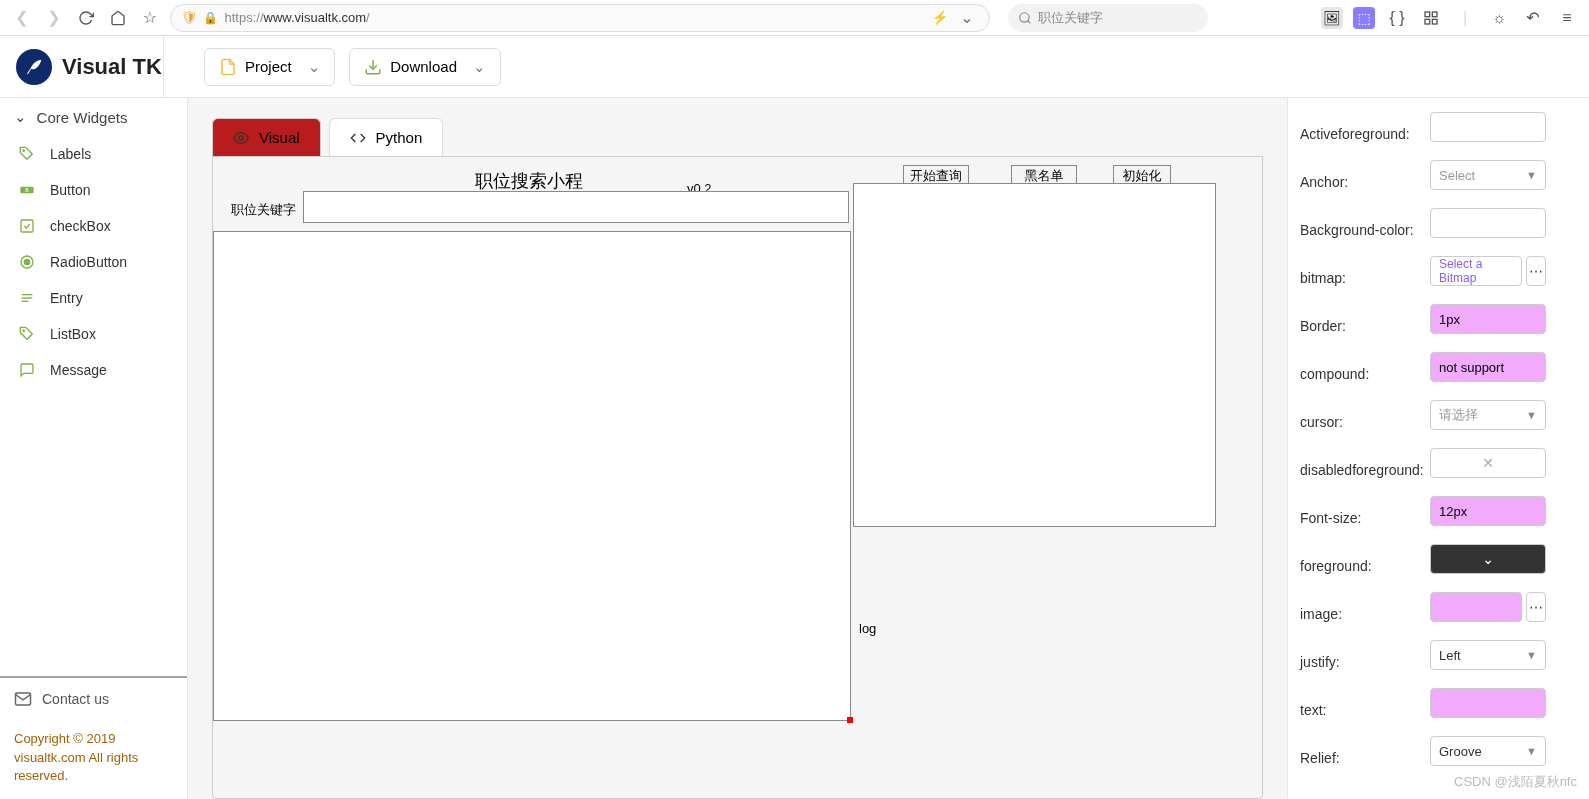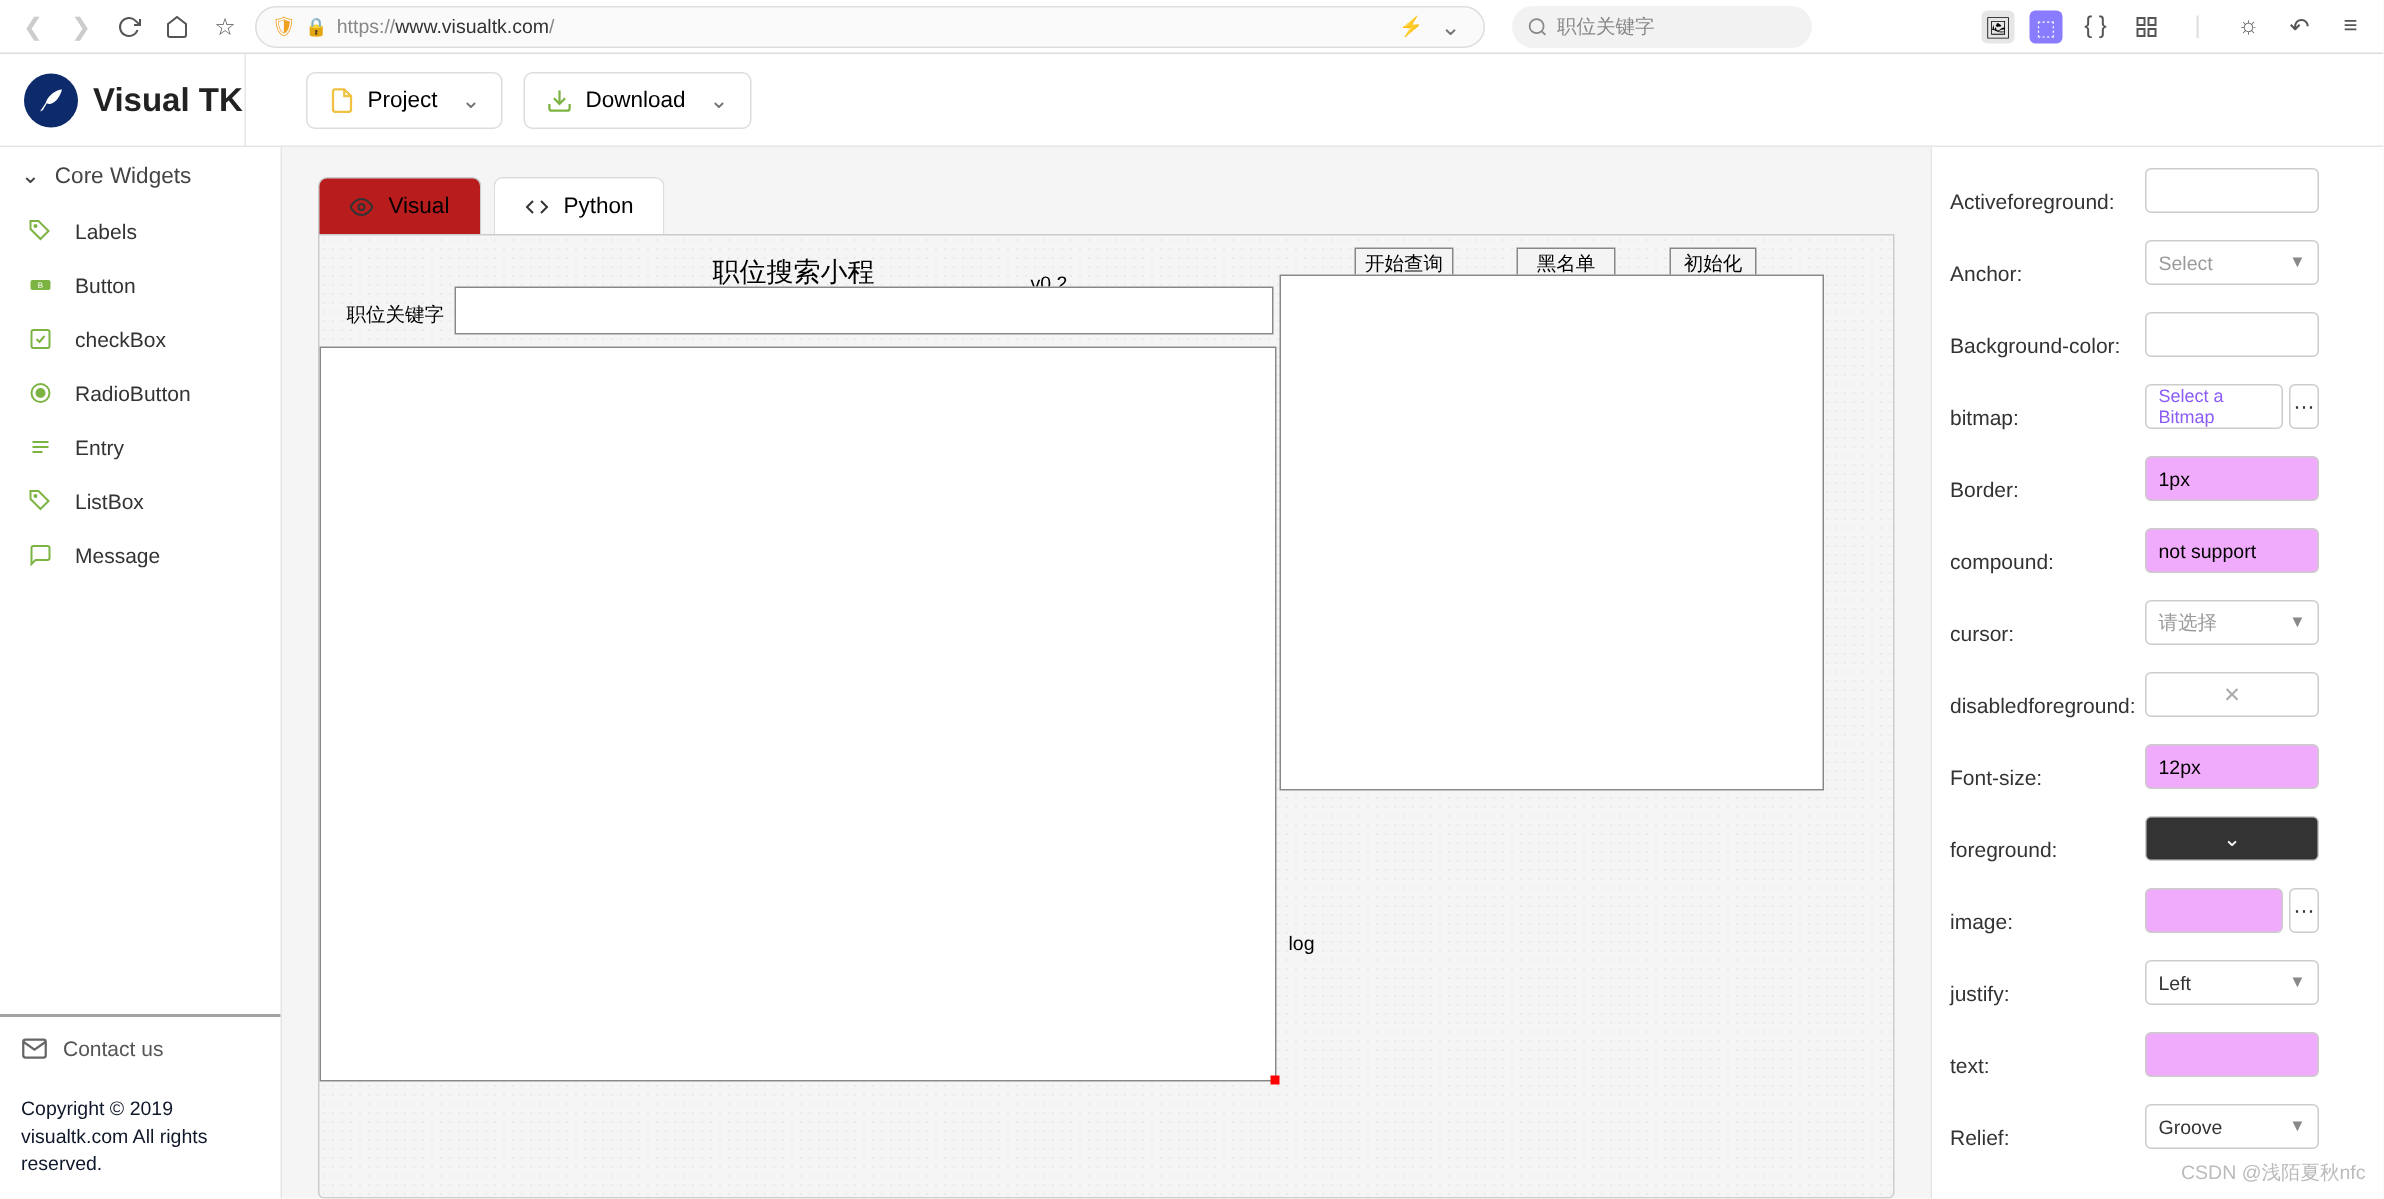--- a/index.html
+++ b/index.html
@@ -30,21 +30,21 @@
 .tool-btn .chev { margin-left: 8px; color: #777; }
 
 .main { display: flex; height: calc(100% - 98px); }
 .sidebar { width: 188px; border-right: 1px solid #e5e5e5; display: flex; flex-direction: column; background: #fff; }
 .side-header { padding: 10px 14px; display: flex; align-items: center; gap: 10px; font-size: 15px; color: #444; cursor: pointer; }
 .side-list { flex: 1; }
 .side-item { padding: 9px 14px 9px 18px; display: flex; align-items: center; gap: 14px; font-size: 14px; color: #333; cursor: pointer; }
 .side-item .icon { width: 18px; height: 18px; color: #7cb342; display: flex; align-items: center; justify-content: center; }
 .side-bottom { padding: 12px 14px; border-top: 2px solid #a3a3a3; font-size: 14px; color: #555; }
 .side-bottom .contact { display: flex; align-items: center; gap: 10px; cursor: pointer; }
-.side-footer { padding: 10px 14px 14px; font-size: 13px; color: #0f172a; line-height: 1.4; }
+.side-footer { padding: 10px 14px 14px; font-size: 13px; color: #a16207; line-height: 1.4; }
 
 .center { flex: 1; background: #f5f5f5; padding: 20px 24px 0 24px; display: flex; flex-direction: column; }
 .tabs { display: flex; gap: 8px; }
 .tab { padding: 10px 20px; border: 1px solid #ddd; border-bottom: none; background: #fff; border-radius: 6px 6px 0 0; display: flex; align-items: center; gap: 10px; font-size: 15px; cursor: pointer; }
 .tab.active { background: #b91c1c; border-color: #ccc; }
 .canvas-wrap { flex: 1; border: 1px solid #ccc; background-image: radial-gradient(#ccc 0.6px, transparent 0.6px); background-size: 6px 6px; position: relative; border-radius: 0 0 4px 4px; }
 .widget { position: absolute; background: #ececec; border: 1px solid #bbb; font-size: 13px; display: flex; align-items: center; justify-content: center; padding: 2px 6px; box-shadow: 0 0 0 0; }
 .entry { background: #fff; border: 1px solid #888; }
 .listbox { background: #fff; border: 1px solid #888; }
 .btn-w { background: #f4f4f4; border: 1px solid #888; font-family: SimSun, sans-serif; }

